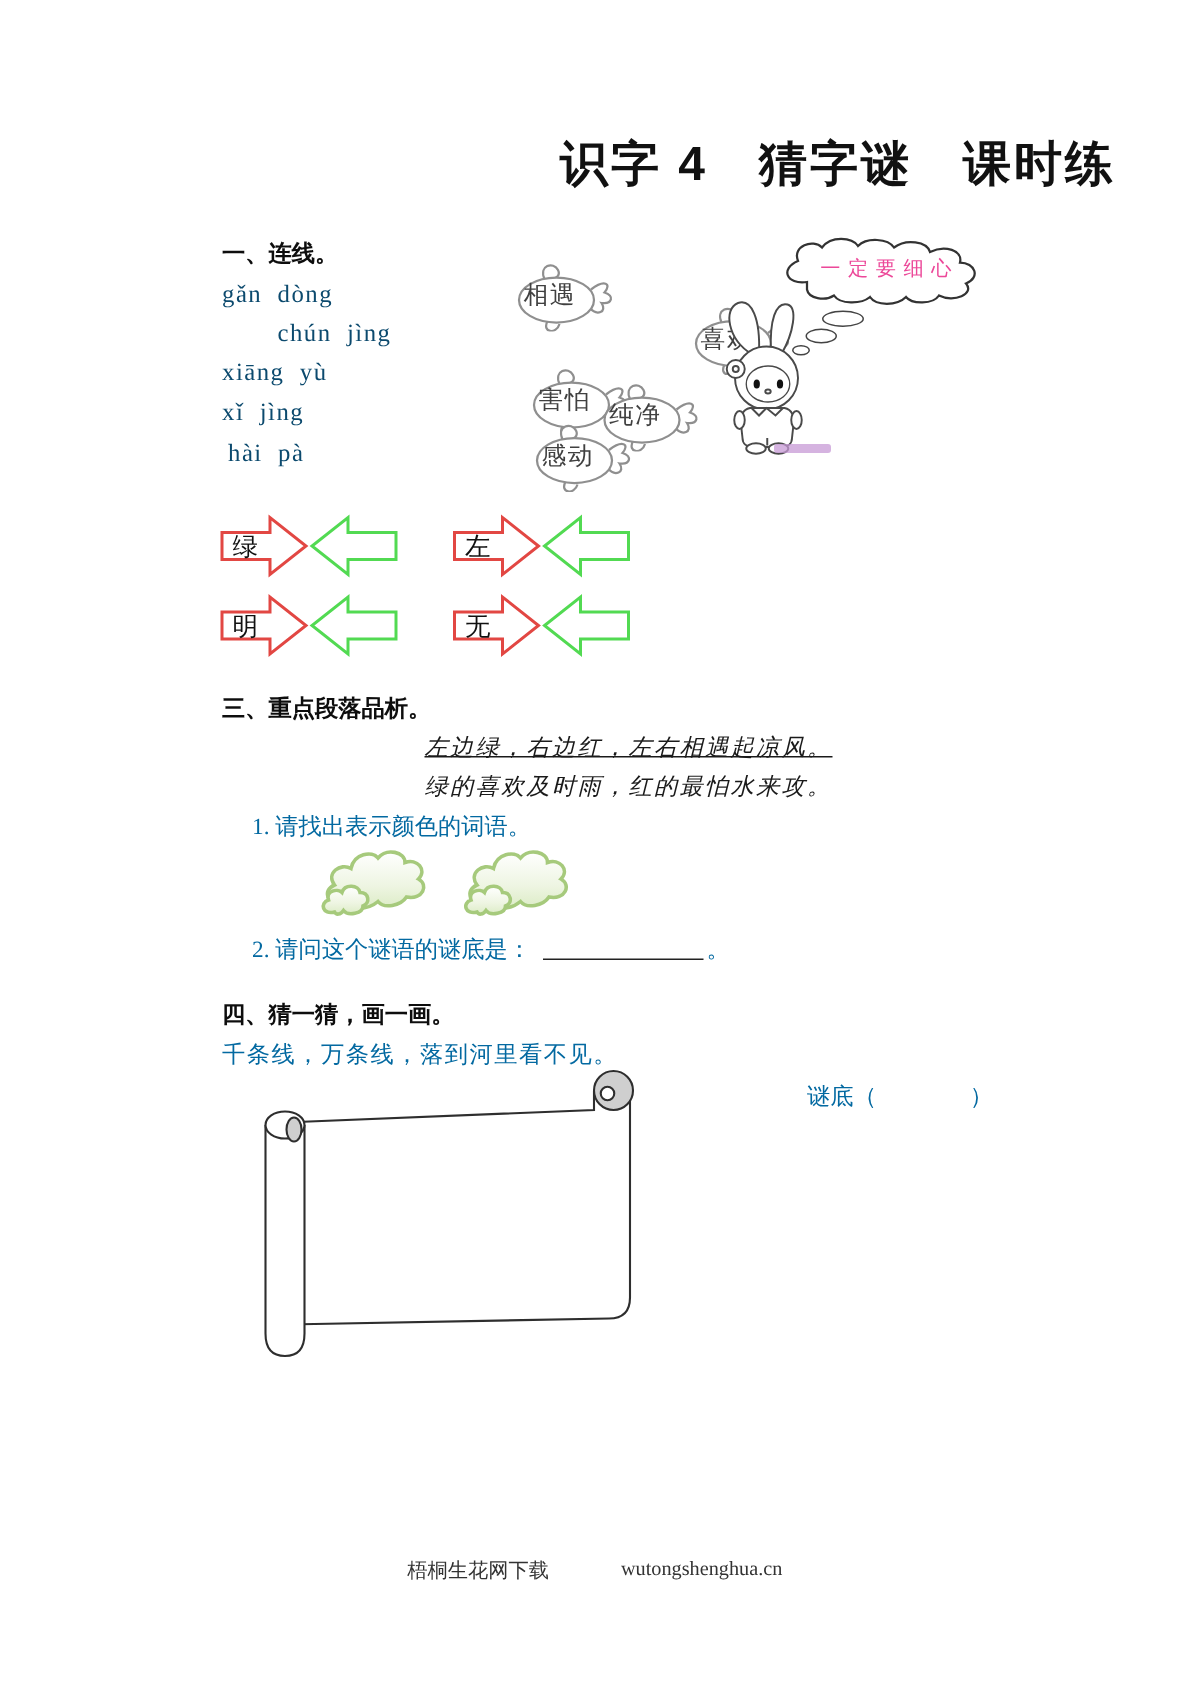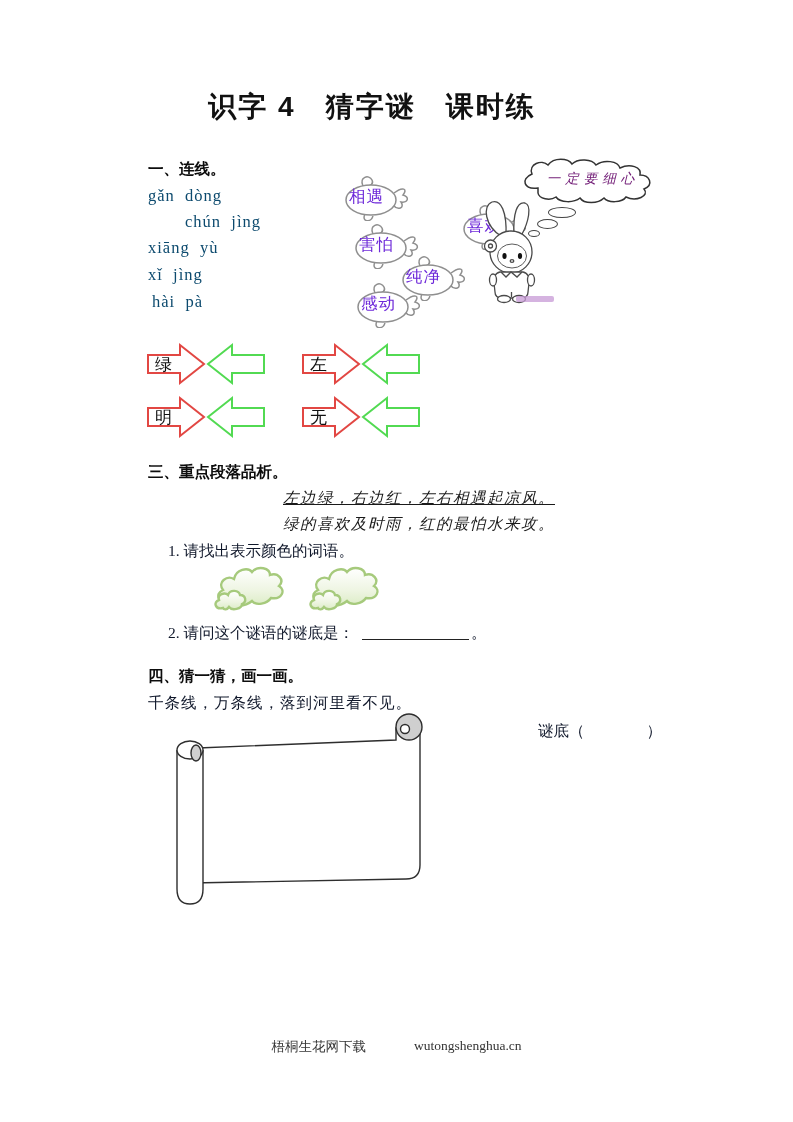--- a/index.html
+++ b/index.html
@@ -1,29 +1,29 @@
 <!DOCTYPE html>
 <html style="--c-red: #e24743; --c-green: #52da52; --c-cloud: #a6ca7c;"><head>
 <meta charset="utf-8">
 <style>
   html,body{margin:0;padding:0;background:#fff;}
   .page{position:relative;width:793px;height:1122px;background:#fff;overflow:hidden;
         font-family:"Liberation Serif","DejaVu Serif",serif;color:#111;}
   .abs{position:absolute;}
   .hd{font-family:"Liberation Sans","DejaVu Sans",sans-serif;font-weight:700;font-size:15.5px;color:#0d0d0d;}
-  .title{left:0;top:90;width:744px;text-align:center;font-family:"Liberation Sans","DejaVu Sans",sans-serif;
-         font-weight:700;font-size:28px;letter-spacing:2px;white-space:pre;}
+  .title{left:0;top:90;width:744px;text-align:right;font-family:"Liberation Sans","DejaVu Sans",sans-serif;
+         font-weight:700;font-size:32px;letter-spacing:2px;white-space:pre;}
   .pinyin{font-size:16.5px;letter-spacing:1px;white-space:pre;color:#0c4a6e;}
-  .bodytxt{font-size:15.5px;color:#0f172a;}
+  .bodytxt{font-size:15.5px;color:#0369a1;}
   .poem{font-size:15.5px;color:#1a1a1a;letter-spacing:1.5px;font-style:italic;}
   .fish{width:66px;height:46px;}
   .fish svg{position:absolute;left:0;top:0;}
-  .fish .word{position:absolute;left:5px;top:11px;font-size:16.5px;letter-spacing:1px;color:#6d28d9;}
+  .fish .word{position:absolute;left:5px;top:11px;font-size:16.5px;letter-spacing:1px;color:#404040;}
   .fish path,.fish ellipse{fill:#fff;stroke:#8f8f8f;stroke-width:1.5;}
-  .bubble-text{position:absolute;left:0;top:15px;width:158px;text-align:center;font-size:13.5px;letter-spacing:5px;color:#701a75;font-style:italic;}
+  .bubble-text{position:absolute;left:0;top:15px;width:158px;text-align:center;font-size:13.5px;letter-spacing:5px;color:#ec4899;}
   .trail{border:1.3px solid #444;border-radius:50%;background:#fff;}
   .pair{display:flex;}
   .arrow-red polygon{fill:none;stroke:var(--c-red,#e24743);stroke-width:2;}
   .arrow-green polygon{fill:none;stroke:var(--c-green,#52da52);stroke-width:2;}
   .pair .char{position:absolute;left:9px;top:11px;font-size:17px;color:#111;}
   .blank{display:inline-block;width:107px;border-bottom:1.3px solid #222;height:14px;margin:0 2px -2px 8px;}
   .gcloud path{stroke:var(--c-cloud,#a6ca7c);stroke-width:2.4;}
   .footer{left:0;top:1038px;width:793px;display:flex;justify-content:center;gap:48px;
           font-size:13.5px;color:#333;}
   .watermark{background:#c79ad6;opacity:.75;border-radius:2px;}
@@ -58,21 +58,21 @@
   </div>
   <div class="abs fish" style="left:414px;top:204px;margin-left:48px;">
     <svg width="66" height="46" viewBox="0 0 66 46">
       <path d="M 19,11 C 15,2 25,-1 28,5 C 30,9 26,11 23,11"></path>
       <path d="M 21,39 C 17,47 27,48 29,41"></path>
       <path d="M 50,18 C 59,11 64,14 59,20 C 66,22 64,28 57,27 C 61,33 54,36 49,30"></path>
       <ellipse cx="27" cy="25" rx="25" ry="15"></ellipse>
     </svg>
     <span class="word">喜欢</span>
   </div>
-  <div class="abs fish" style="left:354px;top:223px;">
+  <div class="abs fish" style="left:354px;top:245px;">
     <svg width="66" height="46" viewBox="0 0 66 46">
       <path d="M 19,11 C 15,2 25,-1 28,5 C 30,9 26,11 23,11"></path>
       <path d="M 21,39 C 17,47 27,48 29,41"></path>
       <path d="M 50,18 C 59,11 64,14 59,20 C 66,22 64,28 57,27 C 61,33 54,36 49,30"></path>
       <ellipse cx="27" cy="25" rx="25" ry="15"></ellipse>
     </svg>
     <span class="word">害怕</span>
   </div>
   <div class="abs fish" style="left:401px;top:255px;">
     <svg width="66" height="46" viewBox="0 0 66 46">

